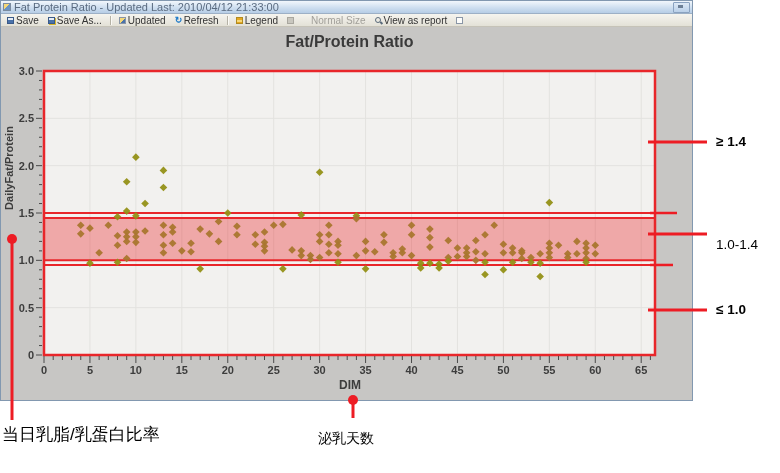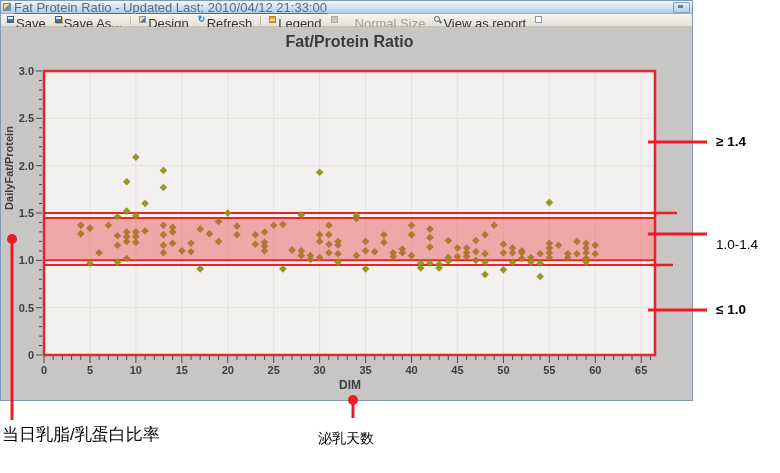--- a/index.html
+++ b/index.html
@@ -6,29 +6,29 @@
   .stage{position:relative;width:780px;height:473px;overflow:hidden;background:#fff;
          font-family:"Liberation Sans",sans-serif;}
   
   .window{position:absolute;left:0;top:0;width:693px;height:401px;
           border:1px solid #8298b0;box-sizing:border-box;background:#c7c6c4;z-index:1;}
   .titlebar{position:absolute;left:0;top:0;right:0;height:13px;
             background:linear-gradient(#f2f7fc,#cfdff0 55%,#b6cde6);
             border-bottom:1px solid #9db0c6;display:flex;align-items:center;padding:0 2px;box-sizing:border-box;}
   .app-icon{width:8px;height:8px;margin-right:3px;flex:0 0 auto;
             background:linear-gradient(135deg,#f5d878 50%,#6a94c4 50%);border:1px solid #7a8ba0;box-sizing:border-box;}
-  .title-text{font-size:13px;color:#5a6b80;white-space:nowrap;overflow:hidden;flex:1 1 auto;text-decoration:underline;}
+  .title-text{font-size:11px;color:#5a6b80;white-space:nowrap;overflow:hidden;flex:1 1 auto;}
   .win-btn{width:15px;height:9px;background:linear-gradient(#dde9f6,#b9cfe8);
            border:1px solid #8aa2c0;border-radius:1px;flex:0 0 auto;position:relative;}
   .win-btn::after{content:"";position:absolute;left:4px;top:2px;width:5px;height:3px;background:#6c7f96;}
   .toolbar{position:absolute;left:0;top:13px;right:0;height:13px;
            background:linear-gradient(#f5f4ef,#e3e1d7);border-bottom:1px solid #c6c3b8;
            display:flex;align-items:center;padding:0 2px;box-sizing:border-box;gap:1px;}
-  .tb-btn{display:inline-flex;align-items:flex-start;gap:2px;height:11px;padding:0 3px;
-          font-family:"Liberation Sans",sans-serif;font-size:13px;color:#333;
+  .tb-btn{display:inline-flex;align-items:center;gap:2px;height:11px;padding:0 3px;
+          font-family:"Liberation Sans",sans-serif;font-size:10px;color:#333;
           background:transparent;border:1px solid transparent;border-radius:2px;white-space:nowrap;}
   .tb-btn.disabled{color:#a2a09a;gap:17px;}
   .tb-sep{width:1px;height:9px;background:#b5b2a6;margin:0 3px;box-shadow:1px 0 0 #fbfaf6;}
   .tb-ic{width:7px;height:7px;display:inline-block;flex:0 0 auto;box-sizing:border-box;}
   .ic-save-icon,.ic-save-as-icon{background:linear-gradient(#e8eef6 0 2px,#4a72aa 2px);border:1px solid #3a5a88;}
   .ic-save-as-icon{box-shadow:1px 1px 0 #d8b830;}
   .ic-design-icon{background:linear-gradient(135deg,#f5d878 55%,#4a72aa 55%);border:1px solid #8a96a6;}
   .ic-refresh-icon{position:relative;}
   .ic-refresh-icon::before{content:"\21BB";position:absolute;left:0;top:-1px;font-size:9px;line-height:9px;color:#1a78c8;font-weight:bold;}
   .ic-legend-icon{background:repeating-linear-gradient(#e8a820 0 2px,#f6d878 2px 4px);border:1px solid #b08a20;}
@@ -68,21 +68,21 @@
           <span class="tb-ic ic-save-icon"></span>
           <span>Save</span>
         </button>
         <button class="tb-btn">
           <span class="tb-ic ic-save-as-icon"></span>
           <span>Save As...</span>
         </button>
         <span class="tb-sep"></span>
         <button class="tb-btn">
           <span class="tb-ic ic-design-icon"></span>
-          <span>Design</span>
+          <span>Updated</span>
         </button>
         <button class="tb-btn">
           <span class="tb-ic ic-refresh-icon"></span>
           <span>Refresh</span>
         </button>
         <span class="tb-sep"></span>
         <button class="tb-btn">
           <span class="tb-ic ic-legend-icon"></span>
           <span>Legend</span>
         </button>

